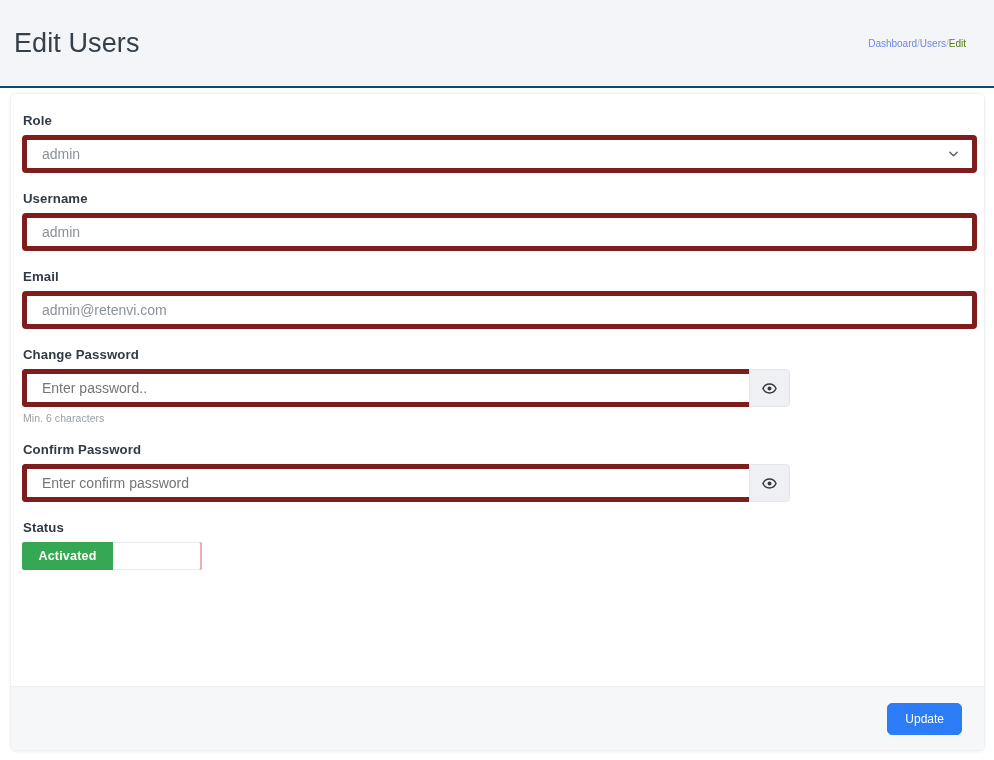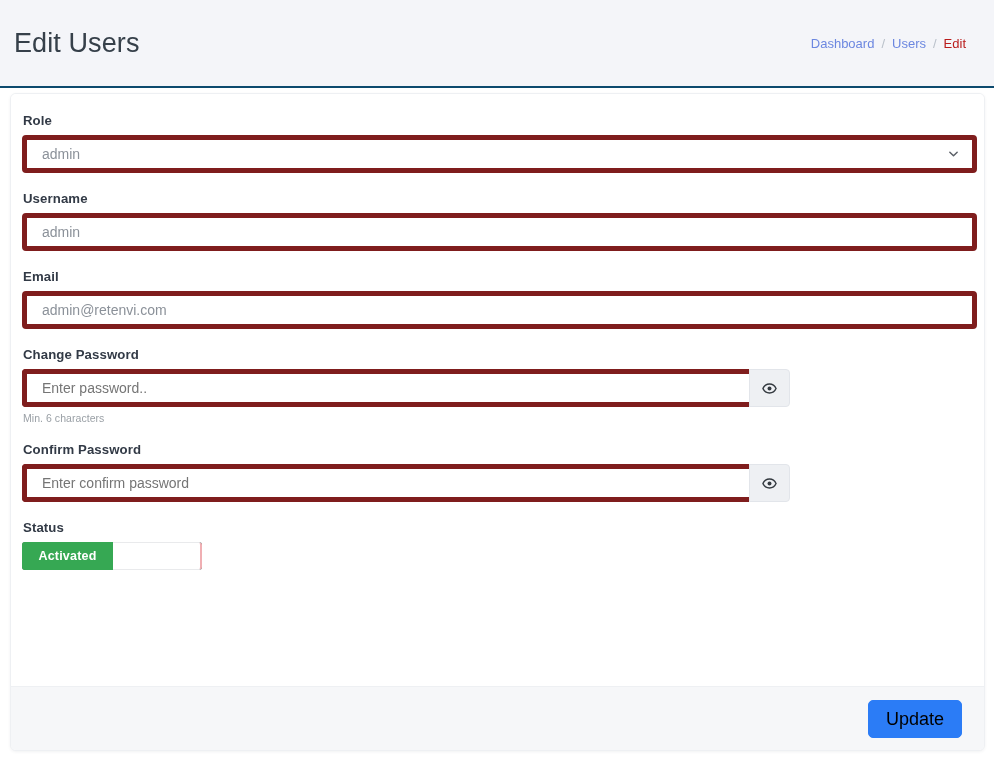--- a/index.html
+++ b/index.html
@@ -32,30 +32,29 @@
     font-size: 27px;
     font-weight: 400;
     color: #36404a;
     letter-spacing: .1px;
     line-height: 1;
     padding-left: 0px;
   }
   .breadcrumb {
     display: flex;
     align-items: center;
-    font-size: 13px;
+    font-size: 10px;
     color: #98a6ad;
-    gap: 7px;
   }
   .breadcrumb a {
     color: #6c87e0;
     text-decoration: none;
   }
   .breadcrumb .sep { color: #b9c0c9; }
-  .breadcrumb .current { color: #b91c1c; }
+  .breadcrumb .current { color: #4d7c0f; }
 
   
   .card {
     position: absolute;
     left: 10px; top: 93px;
     width: 975px;
     height: 658px;
     background: #ffffff;
     border: 1px solid #eef0f3;
     border-radius: 6px;
@@ -181,25 +180,25 @@
     border: 1px solid #e9eaec;
     border-left: none;
     border-right: 2px solid #f0afb3;
     border-top-right-radius: 3px;
     border-bottom-right-radius: 3px;
   }
 
   
   .btn-primary {
     background: #2b7cf6;
-    color: #000000;
+    color: #ffffff;
     border: 1px solid #2b7cf6;
     border-radius: 5px;
     font-family: "Liberation Sans", sans-serif;
-    font-size: 18px;
+    font-size: 12px;
     padding: 9px 17px;
     cursor: pointer;
     line-height: 1;
   }
 </style>
 </head>
 <body>
 
 <div class="page">
 

